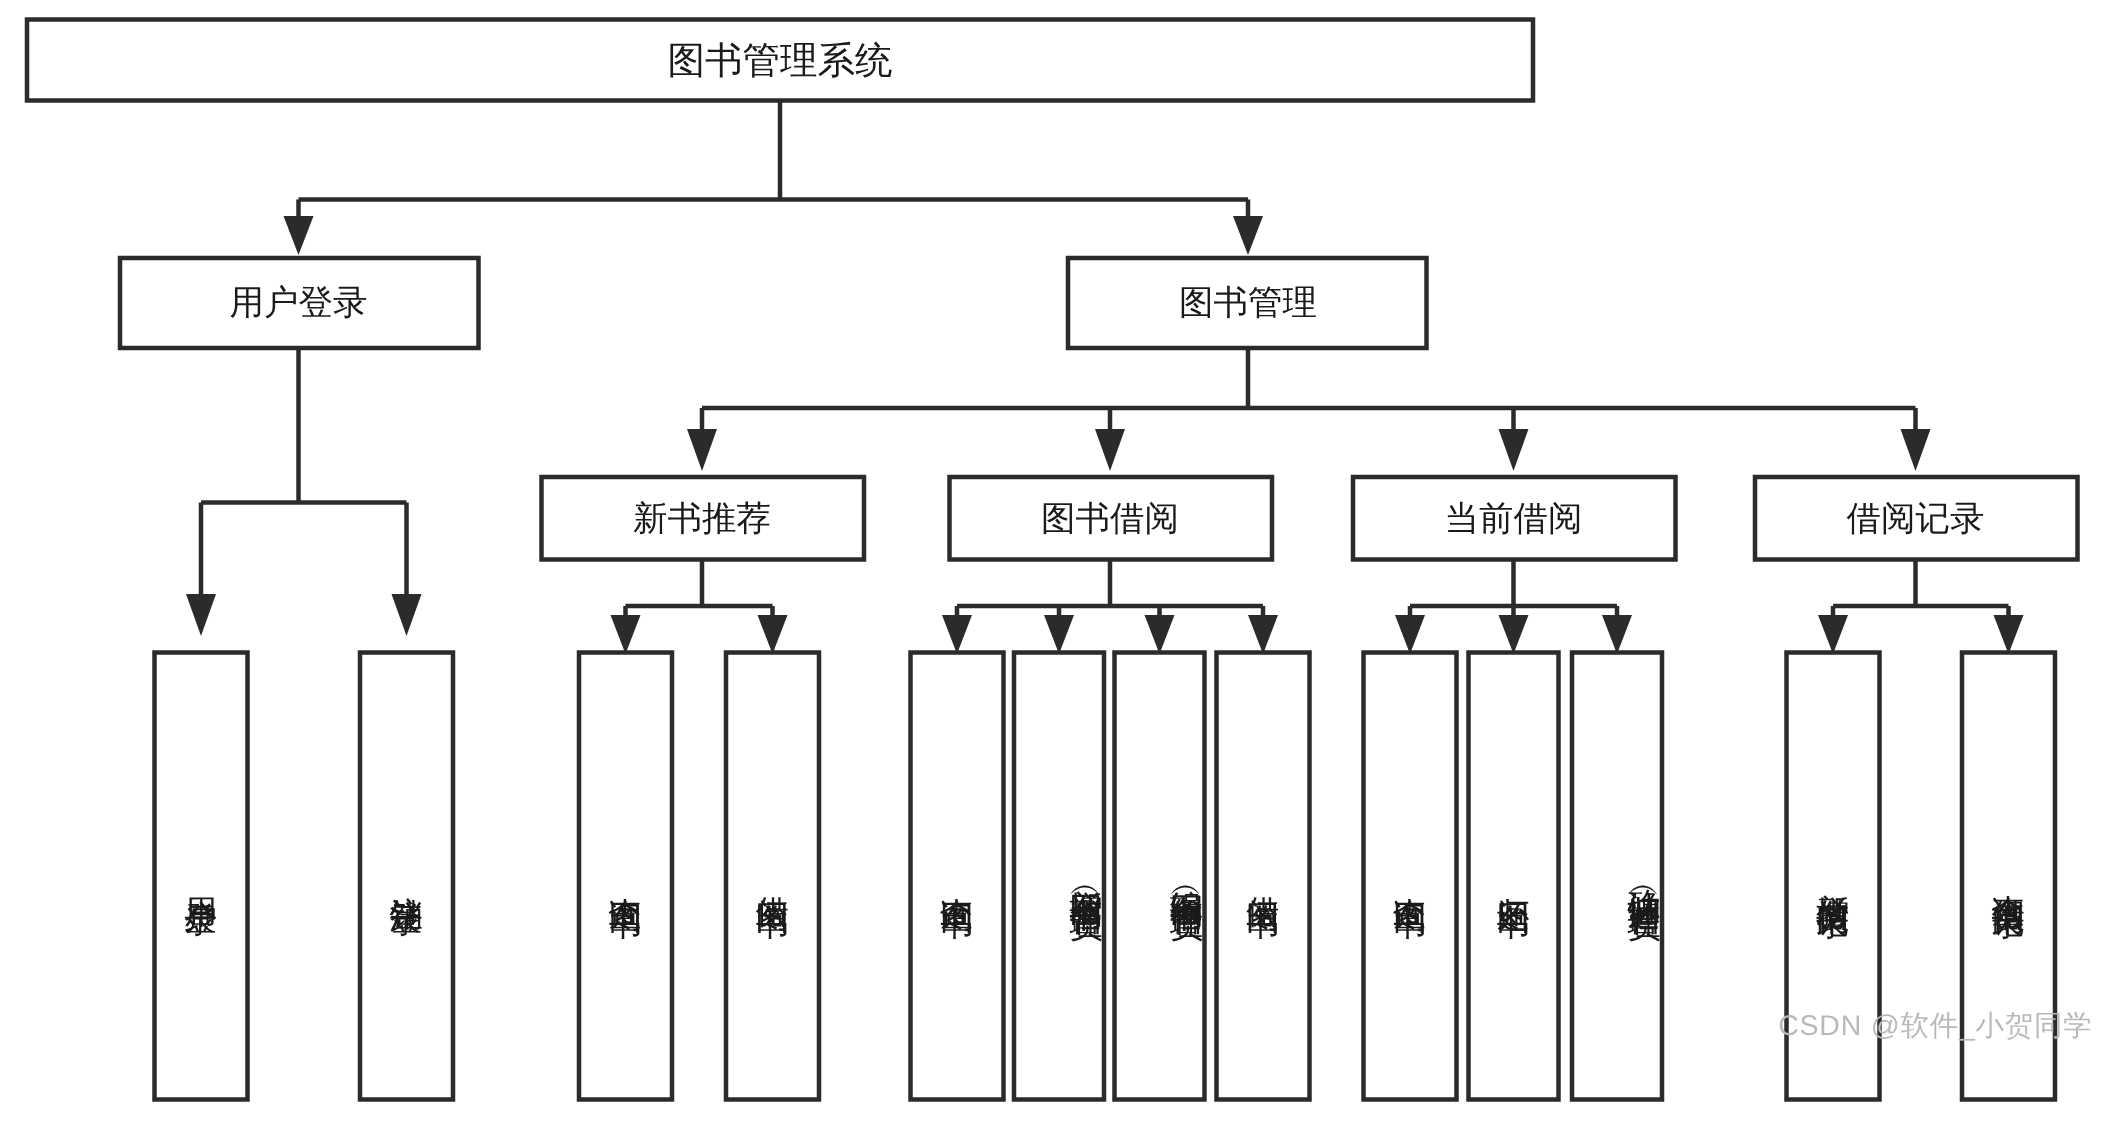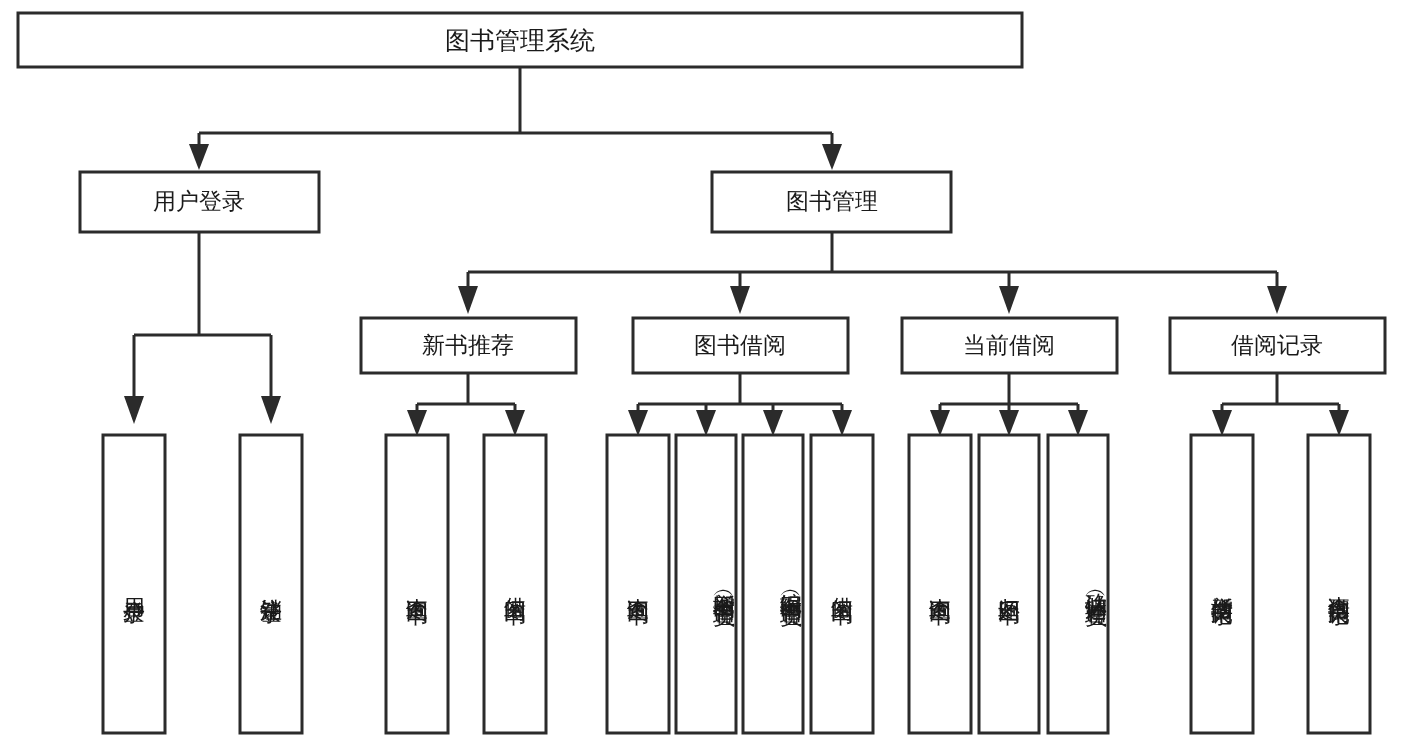--- a/index.html
+++ b/index.html
@@ -228,14 +228,15 @@
   <div class="vlabel" style="left:743px; top:438px; width:60px; height:292px; align-items:flex-start;">编辑图书（管理员）</div>
   <div class="vlabel" style="left:811px; top:435px; width:62px; height:298px;">借阅图书</div>
 
   <div class="vlabel" style="left:909px; top:435px; width:62px; height:298px;">查询图书</div>
   <div class="vlabel" style="left:979px; top:435px; width:60px; height:298px;">归还图书</div>
   <div class="vlabel" style="left:1048px; top:438px; width:60px; height:292px; align-items:flex-start;">确认归还（管理员）</div>
 
   <div class="vlabel" style="left:1191px; top:435px; width:62px; height:298px;">新增借阅记录</div>
   <div class="vlabel" style="left:1308px; top:435px; width:62px; height:298px;">查询借阅记录</div>
 
+  <div class="watermark">CSDN @软件_小贺同学</div>
 
 </div>
 
 </body></html>

